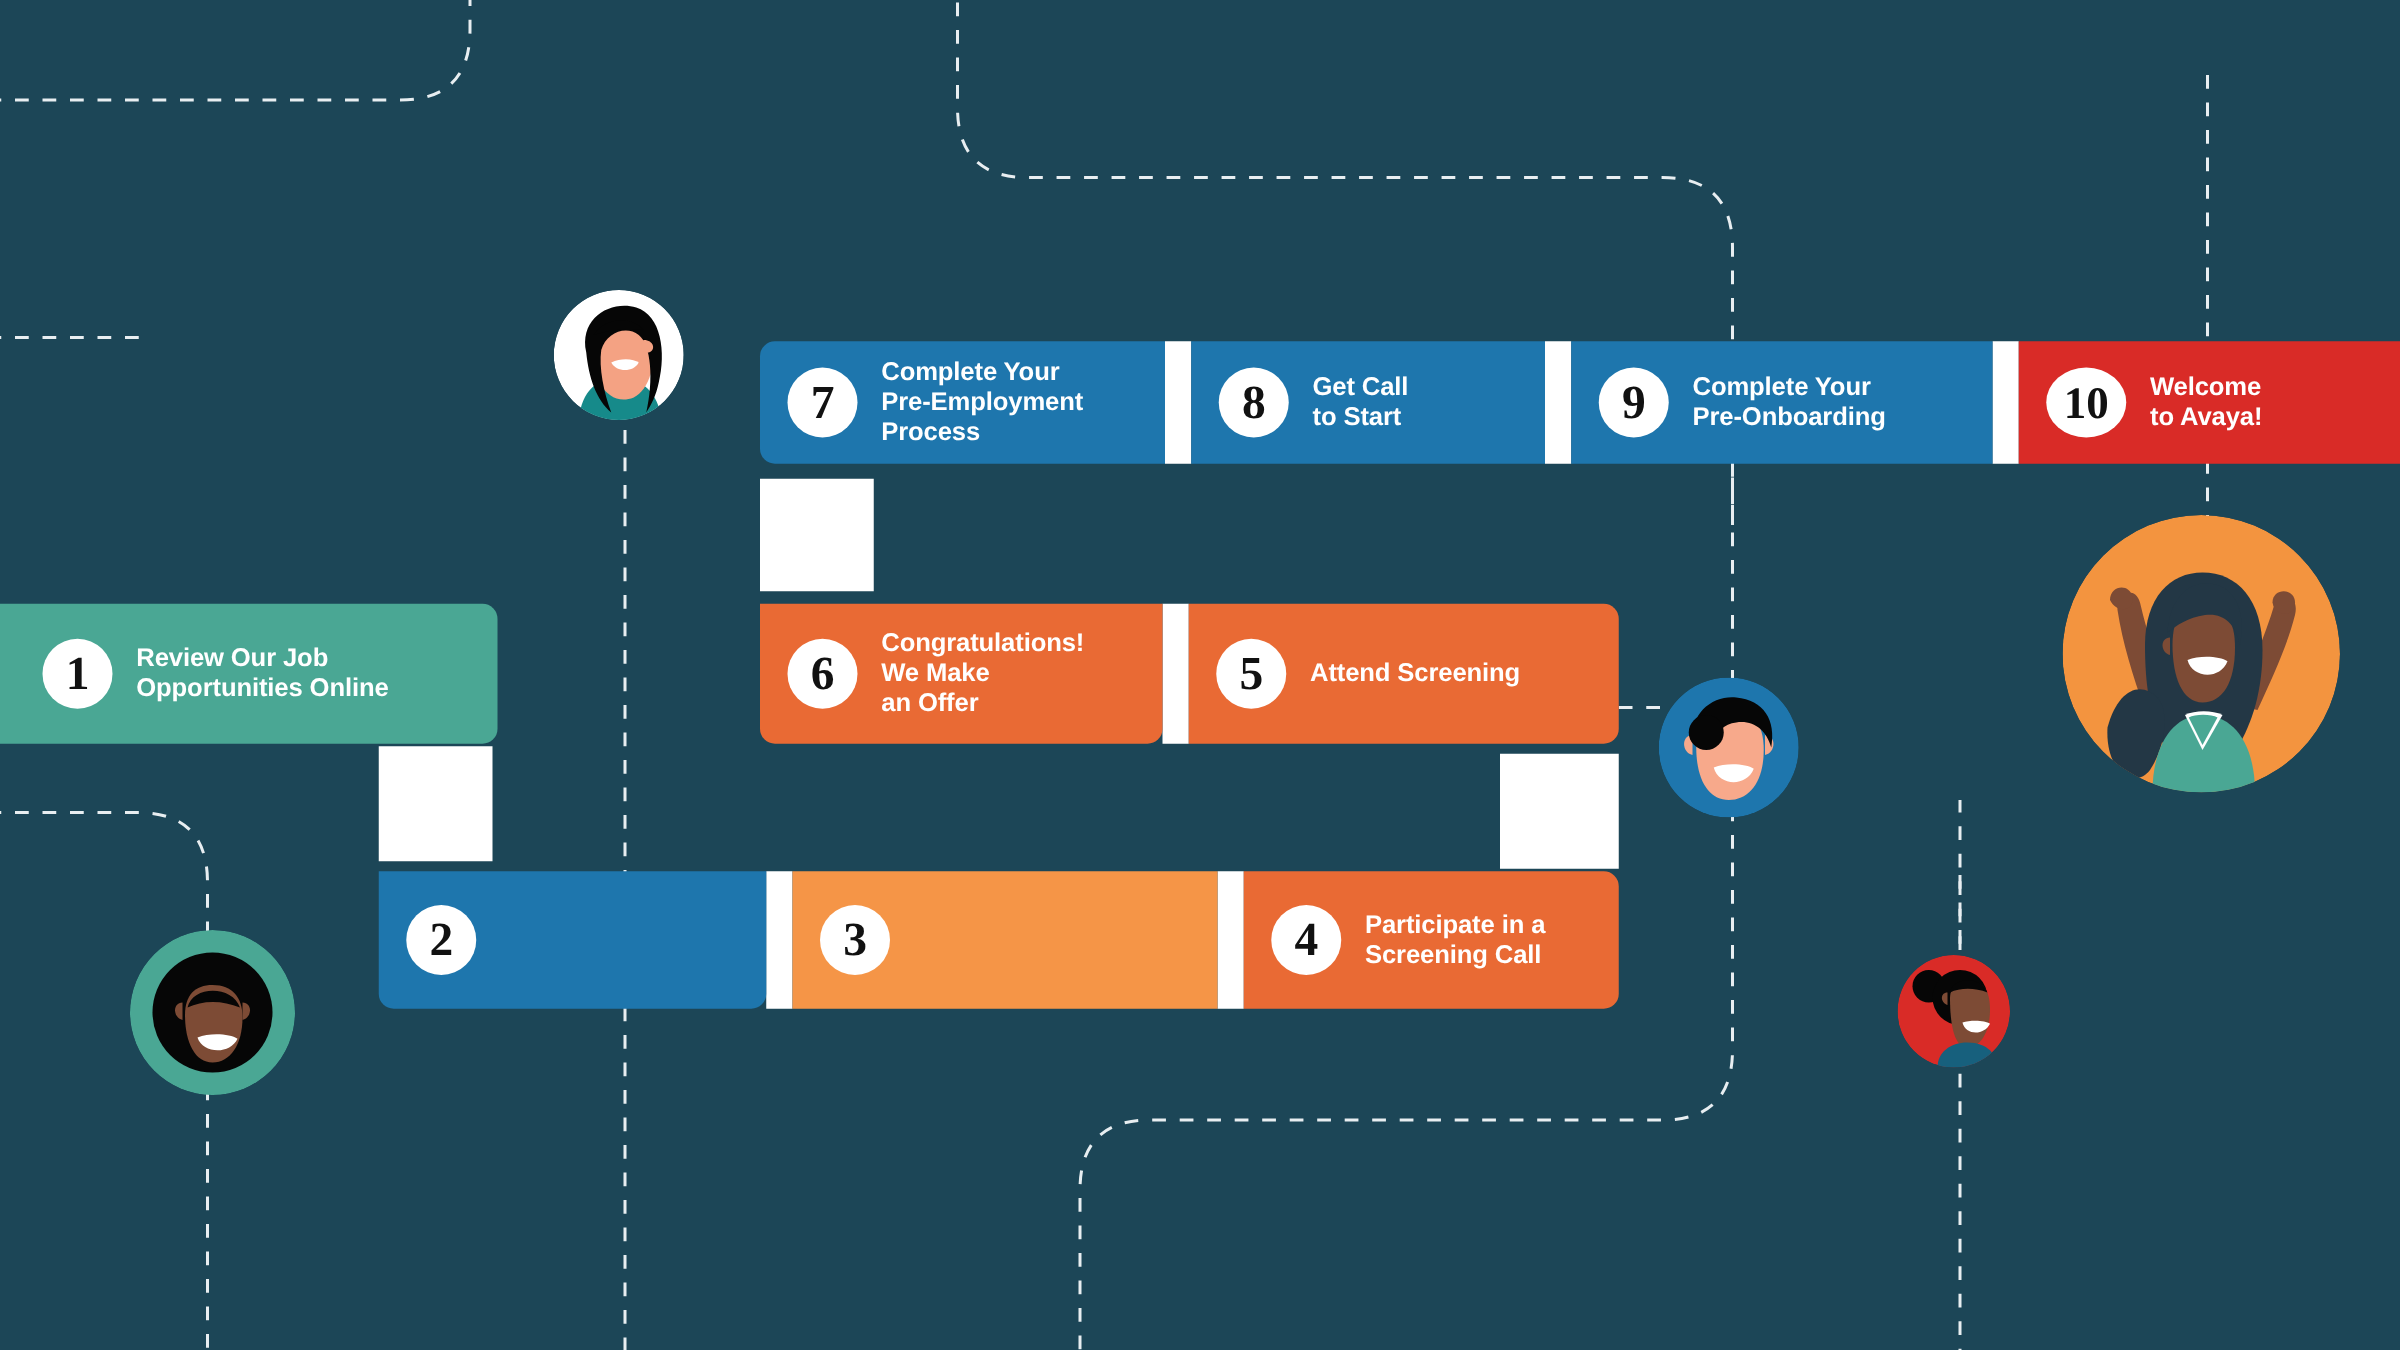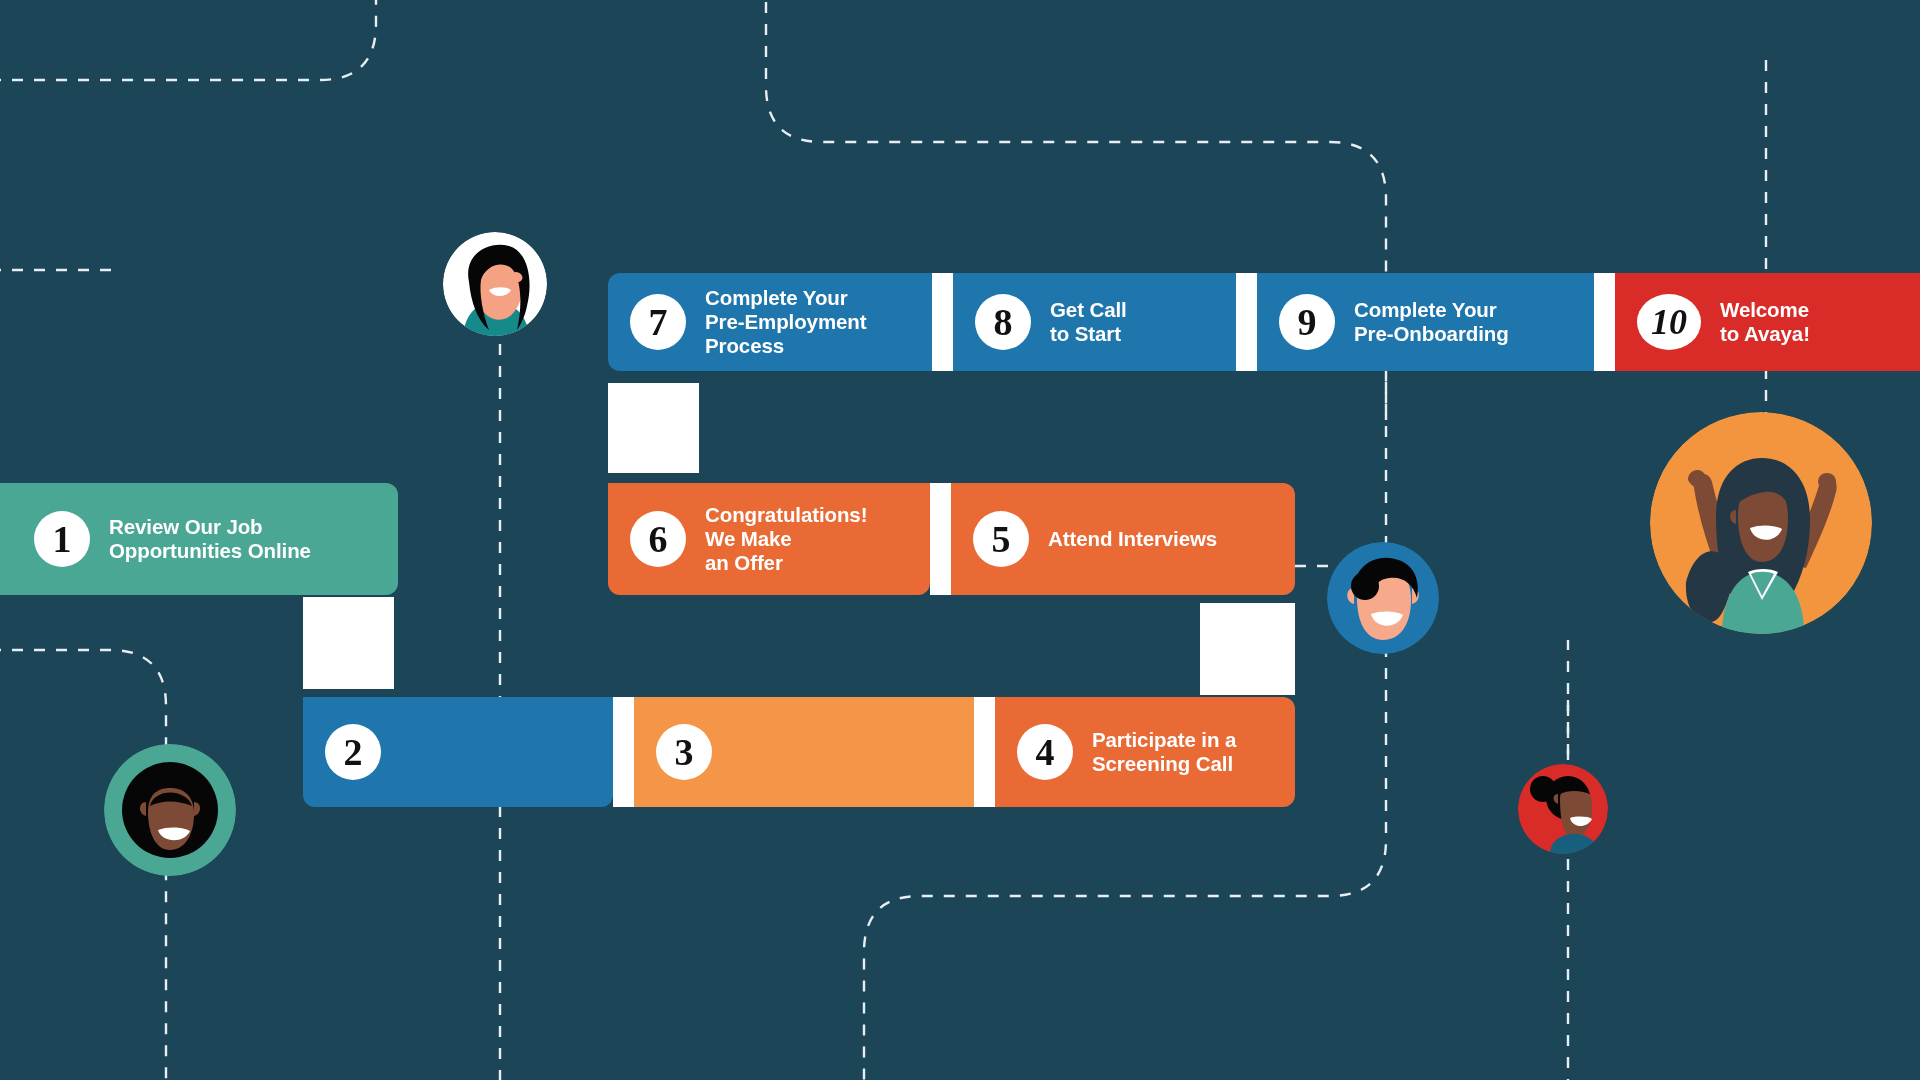--- a/index.html
+++ b/index.html
@@ -46,21 +46,21 @@
   .row-bot   { height:110px; }
 
   .row-top .num-badge { width:56px; height:56px; font-size:38px; margin-left:22px; }
   .row-mid .num-badge { width:56px; height:56px; font-size:38px; margin-left:22px; }
   .row-bot .num-badge { width:56px; height:56px; font-size:38px; margin-left:22px; }
 
   .row-top .card-label { font-size:20.5px; margin-left:19px; }
   .row-mid .card-label { font-size:20.5px; margin-left:19px; }
   .row-bot .card-label { font-size:20.5px; margin-left:19px; }
 
-  .card.wide-badge .num-badge { width:64px; height:56px; border-radius:50%; font-size:36px;font-style:italic; }
+  .card.wide-badge .num-badge { width:64px; height:56px; border-radius:50%; font-size:36px; }
 
   
   .connector { position:absolute; background:#ffffff; }
 
   
   .avatar { position:absolute; border-radius:50%; overflow:hidden; }
 </style>
 </head>
 <body>
 
@@ -131,21 +131,21 @@
 
   <div class="card row-mid" style="left:608px; top:483px; width:322px; background:#e96a34; border-radius:0 0 12px 12px;">
     <div class="num-badge">6</div>
     <div class="card-label">Congratulations!
 We Make
 an Offer</div>
   </div>
 
   <div class="card row-mid" style="left:951px; top:483px; width:344px; background:#e96a34; border-radius:0 12px 12px 0;">
     <div class="num-badge">5</div>
-    <div class="card-label">Attend Interviews</div>
+    <div class="card-label">Attend Screening</div>
   </div>
 
   <div class="card row-mid" style="left:-12px; top:483px; width:410px; background:#4aa794; border-radius:0 12px 12px 0;">
     <div class="num-badge" style="margin-left:46px;">1</div>
     <div class="card-label">Review Our Job
 Opportunities Online</div>
   </div>
 
   <div class="card row-bot" style="left:303px; top:697px; width:310px; background:#1e76ad; border-radius:0 0 12px 12px;">
     <div class="num-badge">2</div>

